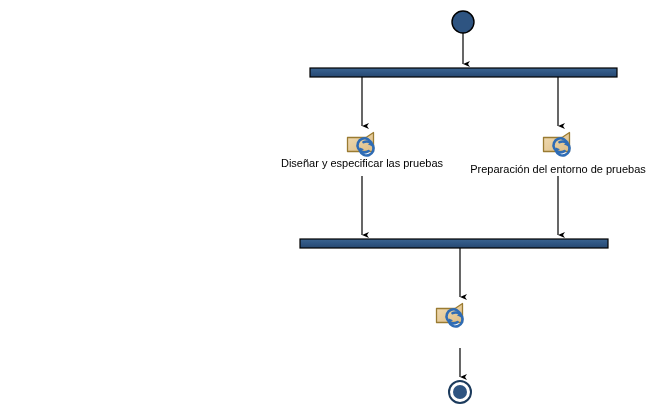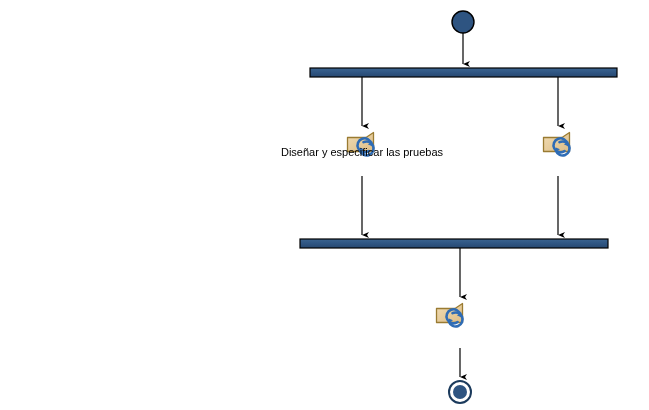--- a/index.html
+++ b/index.html
@@ -107,33 +107,34 @@
     <svg viewBox="0 0 32 27" width="32" height="27" xmlns="http://www.w3.org/2000/svg">
       <path d="M1.5,6.5 L20,6.5 L27.5,1.5 L27.5,20.5 L1.5,20.5 Z" fill="url(#noteGrad)" stroke="#9a7b32" stroke-width="1.3" stroke-linejoin="round"></path>
       <g transform="translate(13,10)">
         <path d="M4.5,1.2 A7,7 0 1 1 1.0,9.8" fill="none" stroke="#2f6cb5" stroke-width="2.6" stroke-linecap="round"></path>
         <path d="M9.6,10.0 A7,7 0 1 1 12.4,3.0" fill="none" stroke="#2f6cb5" stroke-width="2.6" stroke-linecap="round"></path>
         <path d="M13.6,0.6 L13.0,5.2 L8.8,3.3 Z" fill="#2f6cb5"></path>
         <path d="M0.2,11.0 L0.8,6.4 L5.0,8.3 Z" fill="#2f6cb5"></path>
       </g>
     </svg>
   </div>
-  <div class="node-label" style="left:362px; top:146px;text-align:right;">Diseñar y especificar las pruebas</div>
+  <div class="node-label" style="left:362px; top:157px;text-align:right;">Diseñar y especificar las pruebas</div>
 
   <div class="activity-icon" style="left:558px; top:131px;">
     <svg viewBox="0 0 32 27" width="32" height="27" xmlns="http://www.w3.org/2000/svg">
       <path d="M1.5,6.5 L20,6.5 L27.5,1.5 L27.5,20.5 L1.5,20.5 Z" fill="url(#noteGrad)" stroke="#9a7b32" stroke-width="1.3" stroke-linejoin="round"></path>
       <g transform="translate(13,10)">
         <path d="M4.5,1.2 A7,7 0 1 1 1.0,9.8" fill="none" stroke="#2f6cb5" stroke-width="2.6" stroke-linecap="round"></path>
         <path d="M9.6,10.0 A7,7 0 1 1 12.4,3.0" fill="none" stroke="#2f6cb5" stroke-width="2.6" stroke-linecap="round"></path>
         <path d="M13.6,0.6 L13.0,5.2 L8.8,3.3 Z" fill="#2f6cb5"></path>
         <path d="M0.2,11.0 L0.8,6.4 L5.0,8.3 Z" fill="#2f6cb5"></path>
       </g>
     </svg>
   </div>
+  <div class="node-label" style="left:558px; top:163px;">Preparación del entorno de pruebas</div>
 
   <div class="activity-icon" style="left:451px; top:302px;">
     <svg viewBox="0 0 32 27" width="32" height="27" xmlns="http://www.w3.org/2000/svg">
       <path d="M1.5,6.5 L20,6.5 L27.5,1.5 L27.5,20.5 L1.5,20.5 Z" fill="url(#noteGrad)" stroke="#9a7b32" stroke-width="1.3" stroke-linejoin="round"></path>
       <g transform="translate(13,10)">
         <path d="M4.5,1.2 A7,7 0 1 1 1.0,9.8" fill="none" stroke="#2f6cb5" stroke-width="2.6" stroke-linecap="round"></path>
         <path d="M9.6,10.0 A7,7 0 1 1 12.4,3.0" fill="none" stroke="#2f6cb5" stroke-width="2.6" stroke-linecap="round"></path>
         <path d="M13.6,0.6 L13.0,5.2 L8.8,3.3 Z" fill="#2f6cb5"></path>
         <path d="M0.2,11.0 L0.8,6.4 L5.0,8.3 Z" fill="#2f6cb5"></path>
       </g>

